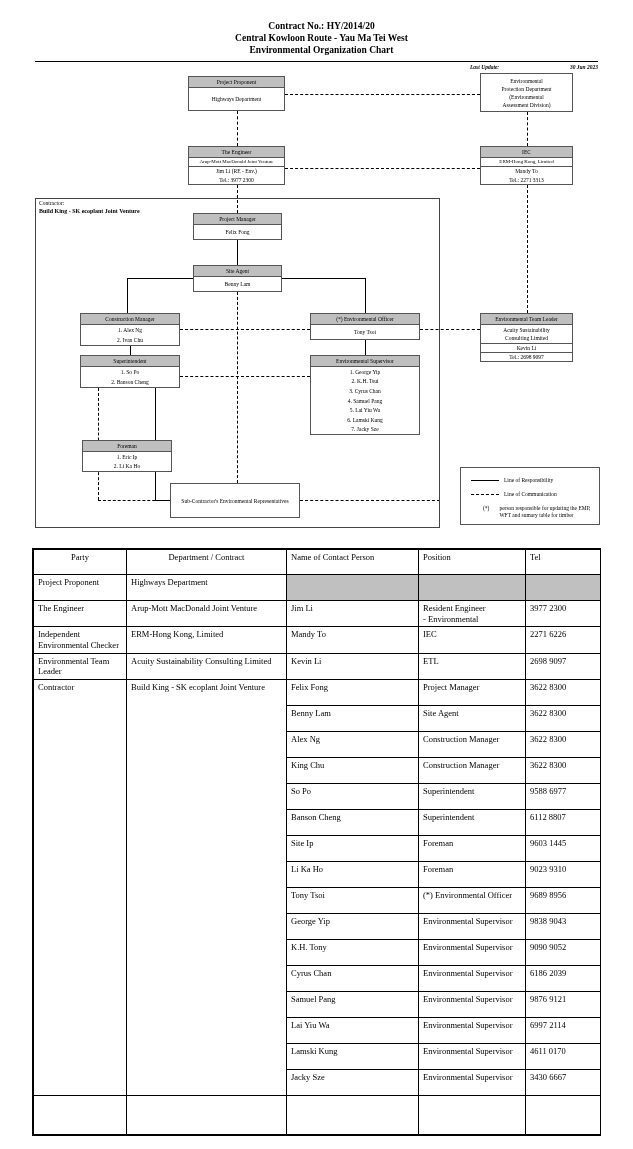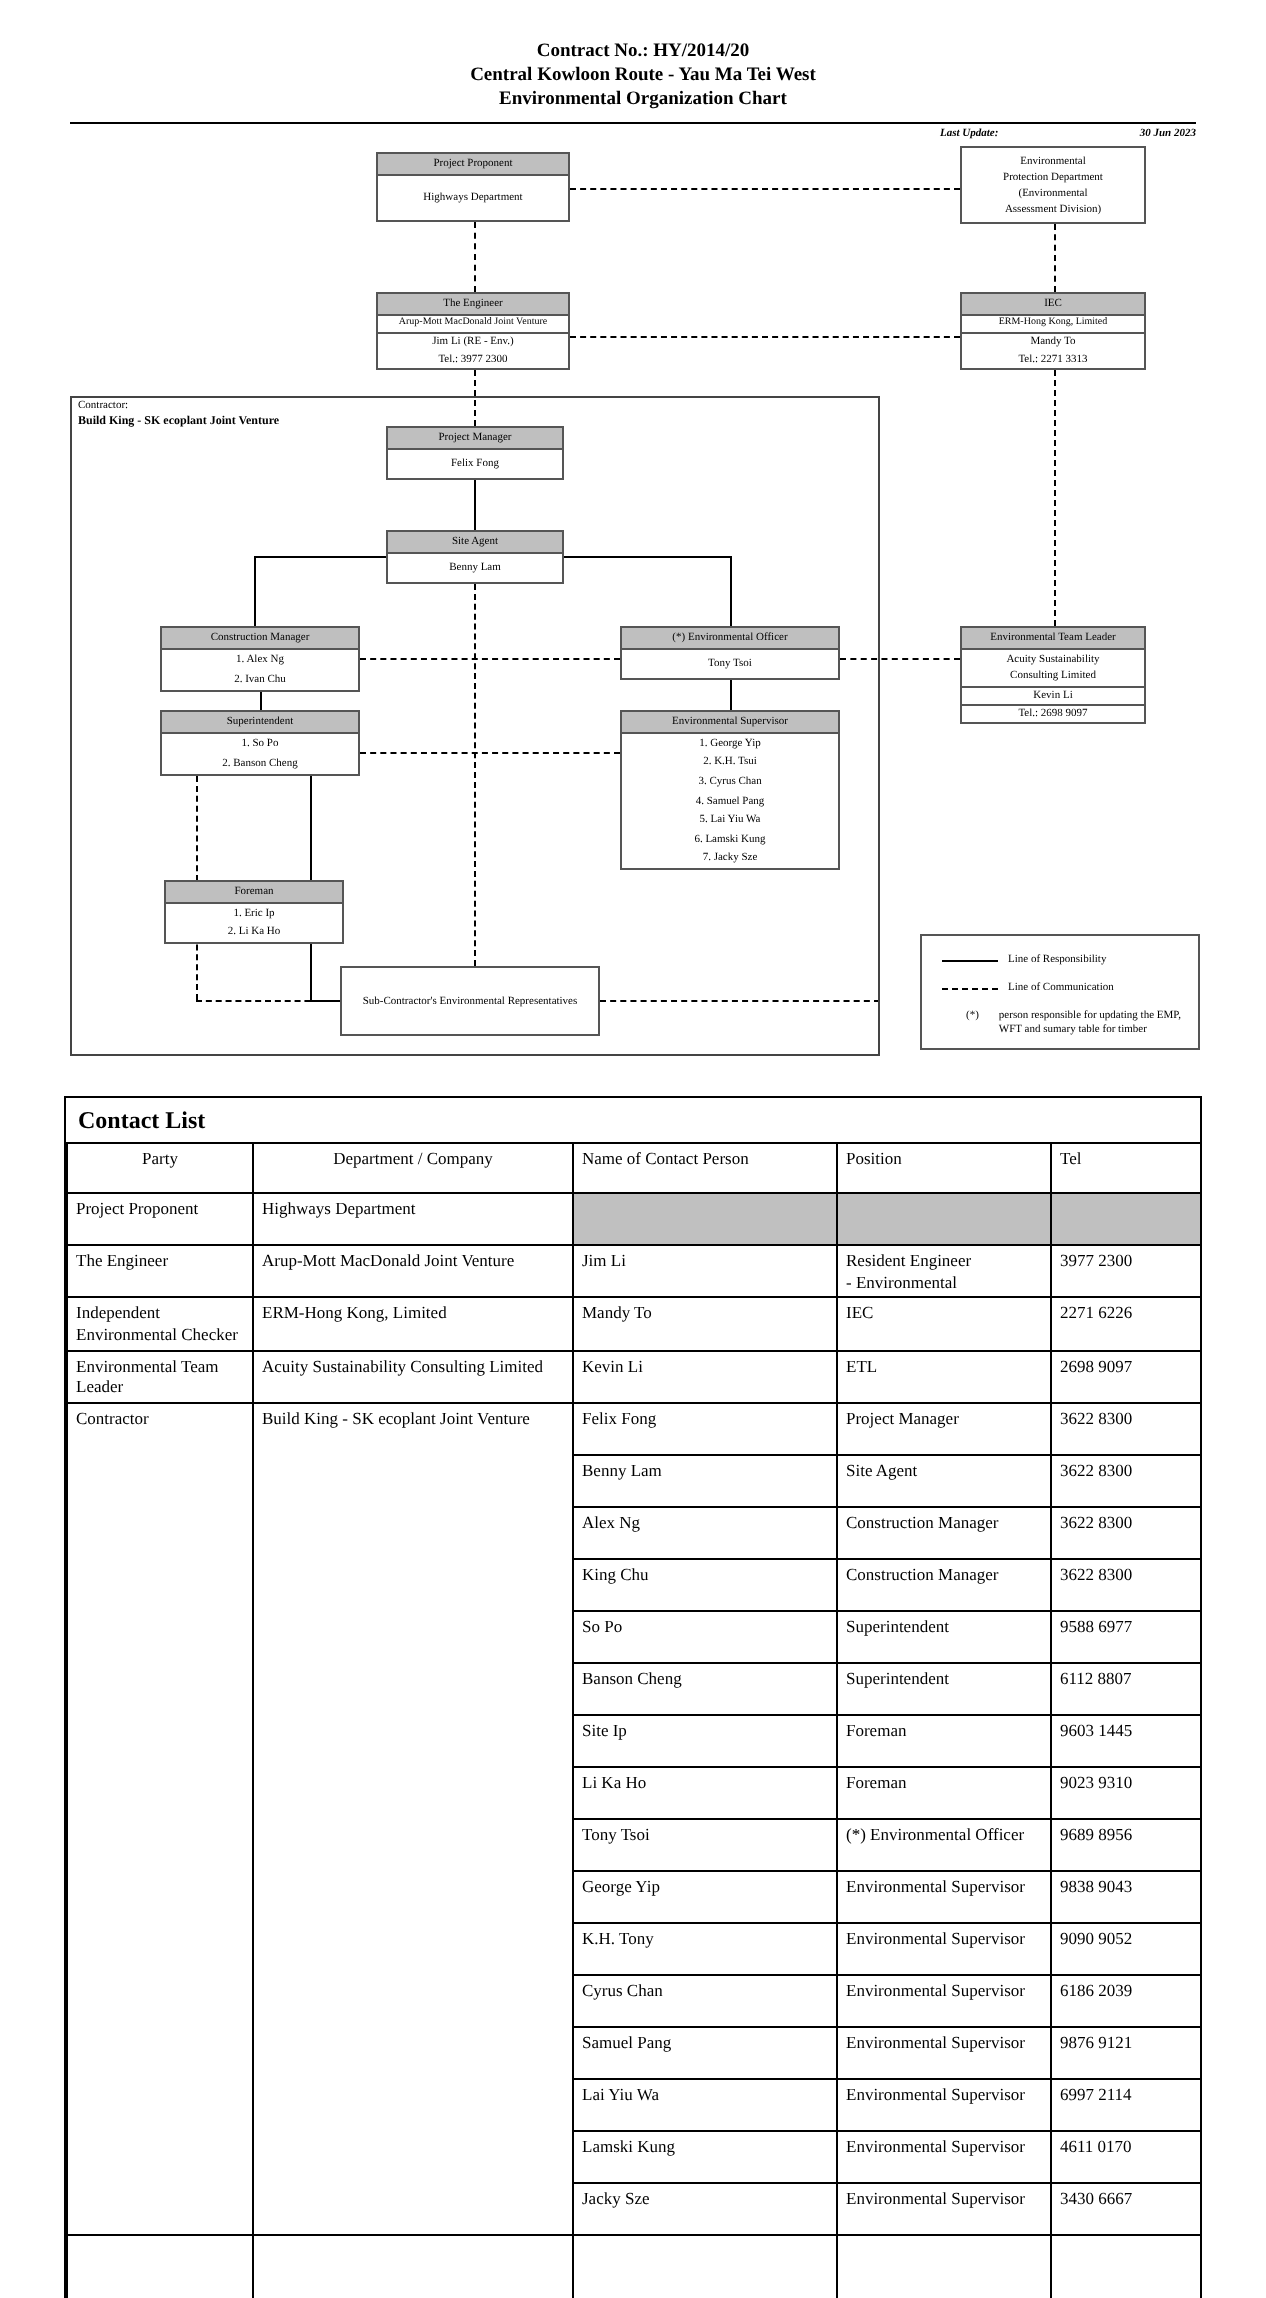--- a/index.html
+++ b/index.html
@@ -197,33 +197,32 @@
       <span style="margin-right:10px">(*)</span>
       <span>
         <span>person responsible for updating the EMP,</span><br>
         <span>WFT and sumary table for timber</span>
       </span>
     </div>
   </div>
 </div>
 
 <div class="clist">
-  <div class="clist-title">Contact List</div>
   <table class="ct">
     <colgroup>
       <col style="width:93px">
         <col style="width:160px">
         <col style="width:132px">
         <col style="width:107px">
         <col style="width:75px">
     </colgroup>
     <thead>
       <tr>
         <th class="c">Party</th>
-        <th class="c">Department / Company</th>
+        <th class="c">Department / Contract</th>
         <th class="l">Name of Contact Person</th>
         <th class="l">Position</th>
         <th class="l">Tel</th>
       </tr>
     </thead>
     <tbody>
       <tr>
         <td>Project Proponent</td>
         <td>Highways Department</td>
         <td class="shaded"></td>

